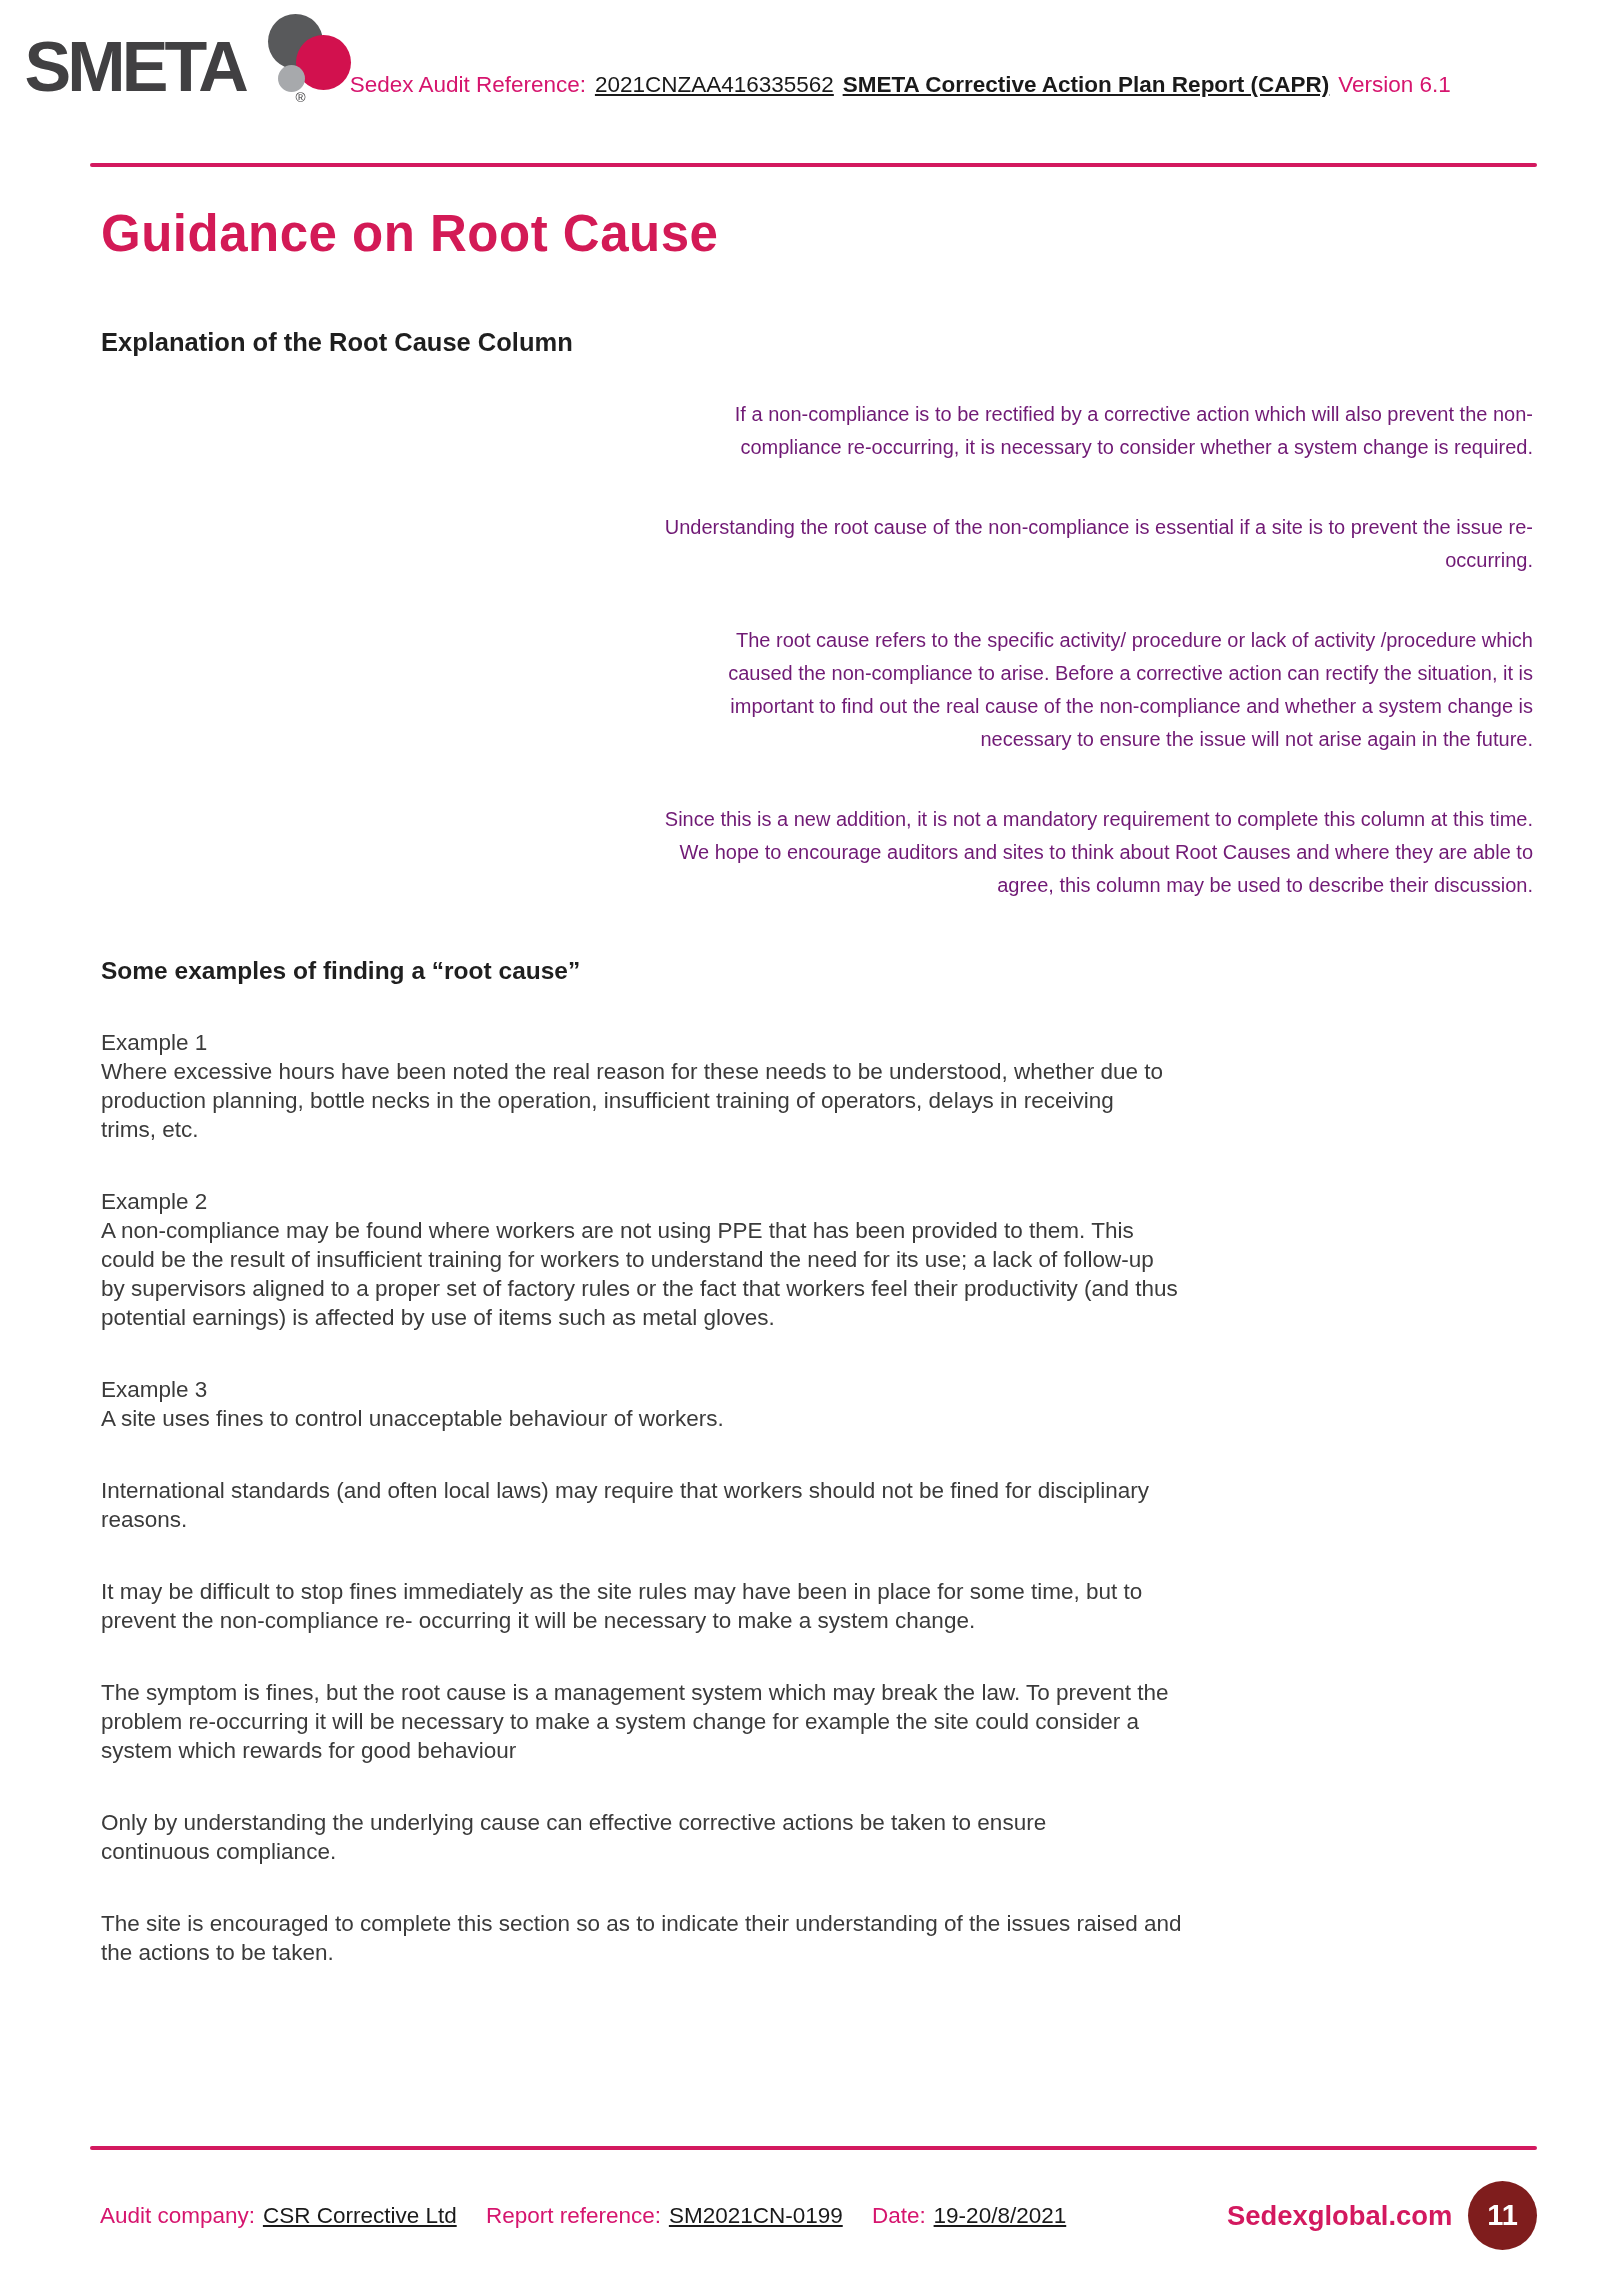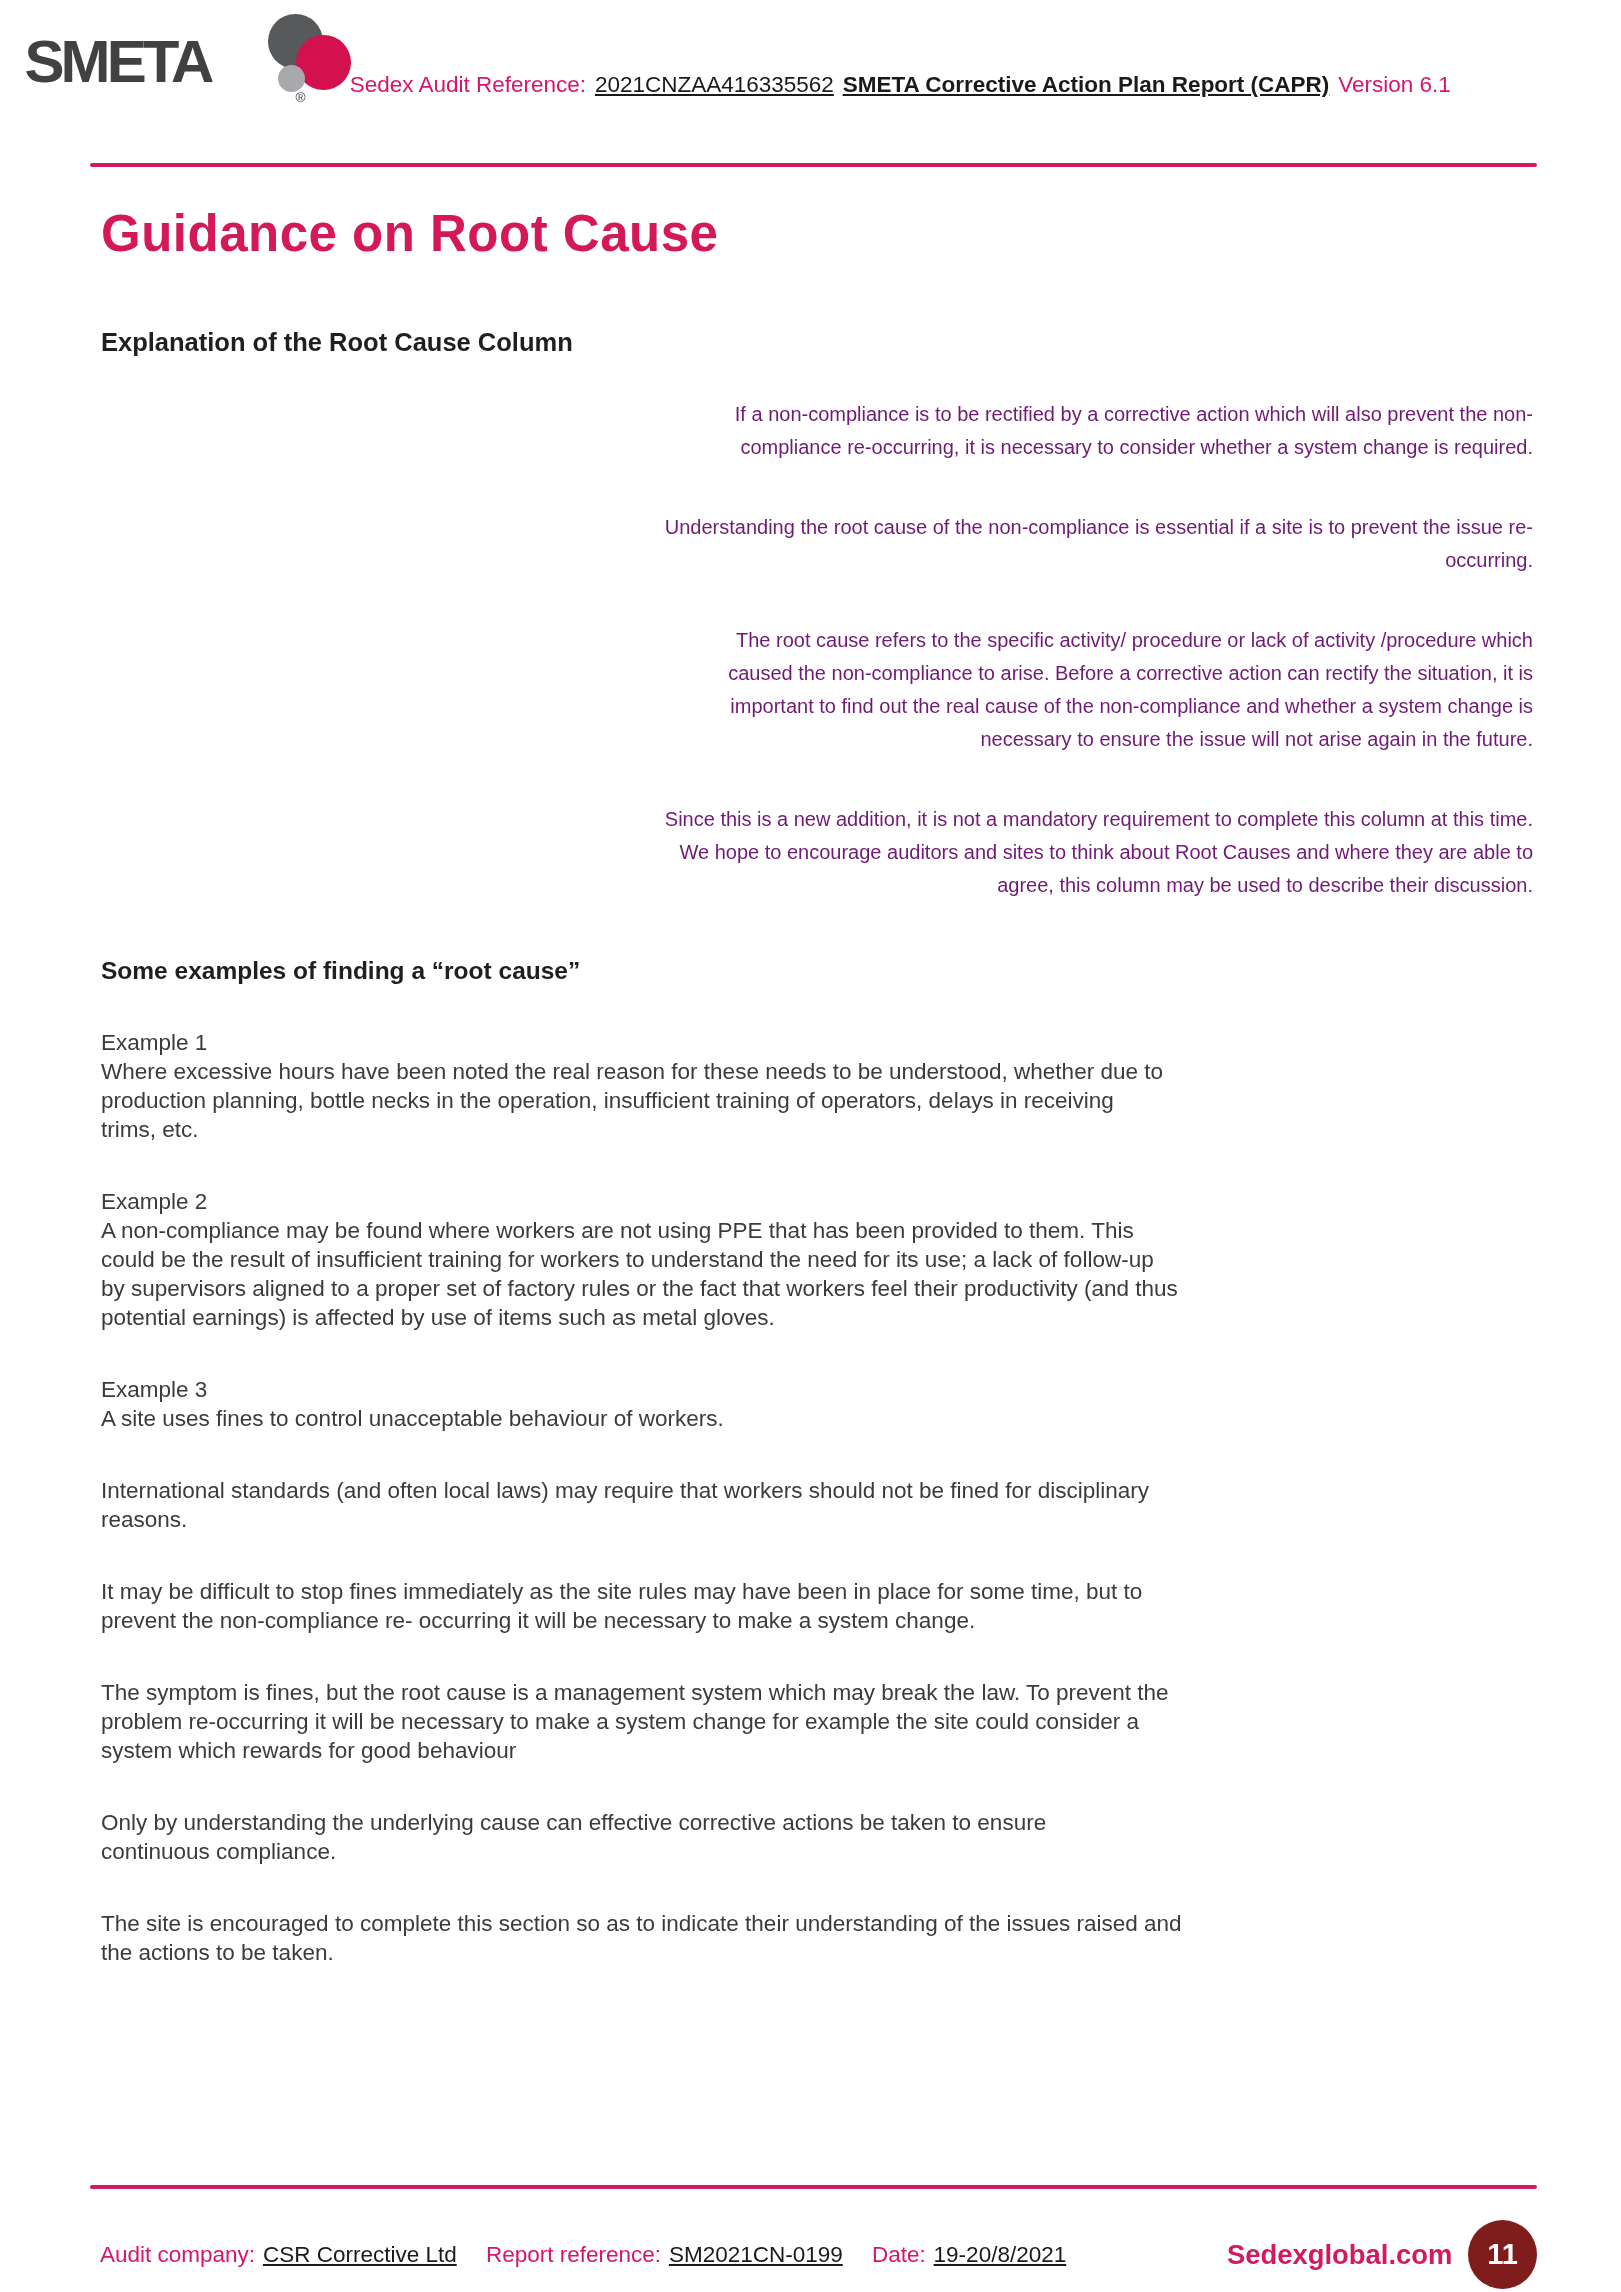--- a/index.html
+++ b/index.html
@@ -19,21 +19,21 @@
   .header {
     position: absolute;
     top: 9.8px; left: 24.5px; right: 59px;
     height: 94px;
     display: flex;
     align-items: flex-end;
   }
   .logo { position: relative; width: 333px; height: 94px; flex: 0 0 auto; }
   .logo-text {
     position: absolute; left: 0; top: 17.6px;
-    font-size: 60px; font-weight: bold; letter-spacing: -3.9px;
+    font-size: 70px; font-weight: bold; letter-spacing: -3.9px;
     color: #414042;
   }
   .dot { position: absolute; border-radius: 50%; }
   .dot-big   { left: 243px; top: 3.9px;  width: 55px; height: 55px; background: #58595b; }
   .dot-pink  { left: 271px; top: 25.5px; width: 55px; height: 55px; background: #d2114e; }
   .dot-small { left: 253px; top: 55px; width: 27.4px; height: 27.4px; background: #a7a9ac; }
   .logo-reg  { position: absolute; left: 271px; top: 80px; font-size: 13.7px; color: #414042; }
   .header-line {
     display: flex; align-items: flex-end; gap: 8.8px;
     font-size: 22.5px; white-space: nowrap;
@@ -70,21 +70,21 @@
   }
   .example { margin-bottom: 43px; }
   .example-label { font-size: 22.5px; line-height: 29px; color: #3b3b3b; }
   .example-text, .para-sm {
     font-size: 22.5px; line-height: 29px; white-space: pre-line;
     color: #3b3b3b;
   }
   .para-sm { margin-bottom: 43px; }
 
   
-  .footer { position: absolute; left: 0; right: 0; bottom: 0; height: 108px; }
+  .footer { position: absolute; left: 0; right: 0; bottom: 0; height: 147px; }
   .rule-bottom { top: 0; }
   .footer-row {
     position: absolute; top: 35px; left: 100px; right: 84px;
     display: flex; align-items: center; justify-content: space-between;
   }
   .footer-left {
     display: flex; align-items: baseline; gap: 7.8px;
     font-size: 22.5px; white-space: nowrap;
   }
   .footer-left .gap { width: 13.7px; }

